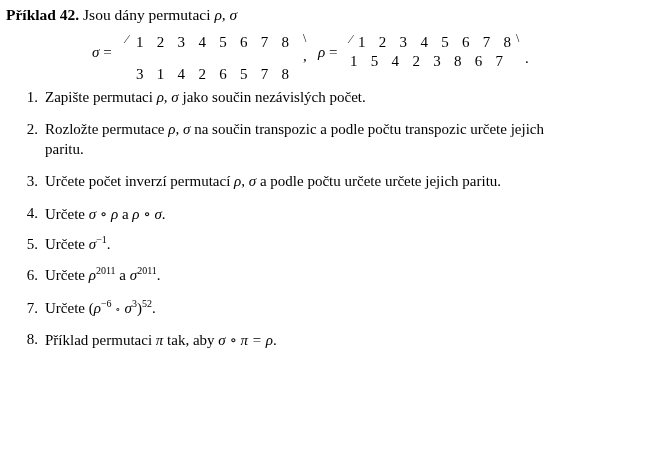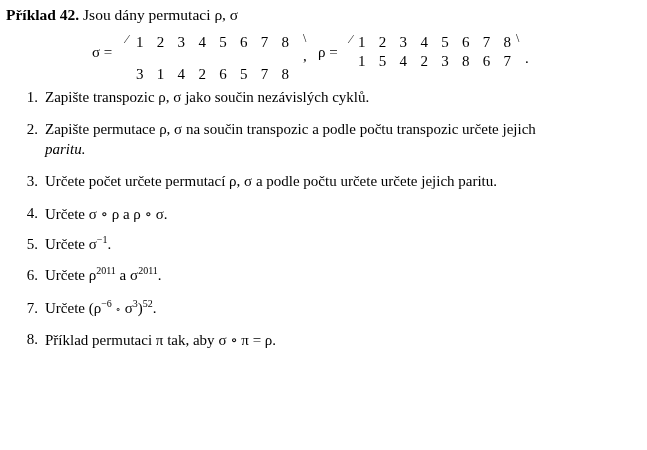--- a/index.html
+++ b/index.html
@@ -1,21 +1,21 @@
 <!DOCTYPE html>
 <html><head>
 <meta charset="utf-8">
 <style>
   html, body { margin:0; padding:0; background:#ffffff; }
   body { width:647px; height:450px; position:relative; overflow:hidden;
          font-family:"DejaVu Serif", "Liberation Serif", serif; color:#000; }
   .serif { font-family:"Liberation Serif", "DejaVu Serif", serif; }
   .title { position:absolute; left:6px; top:6px; font-size:15.5px; white-space:nowrap; }
   .title b { font-weight:bold; }
-  .m { }
+  .m { font-style:italic; }
   .matrix-line { position:absolute; top:34px; left:0; width:647px; height:40px; font-size:15px; }
   .lab { position:absolute; top:10px; white-space:nowrap; }
   .mat { position:absolute; top:0; }
   .row { position:absolute; white-space:nowrap; }
   .row span { display:inline-block; width:20.8px; text-align:left; }
   .paren { position:absolute; font-size:12px; }
   .sep { position:absolute; top:14px; }
   .items { position:absolute; left:0; top:0; width:647px; }
   .item { position:absolute; left:0; font-size:15px; white-space:nowrap; }
   .num { position:absolute; width:38px; text-align:right; left:0; }
@@ -53,42 +53,42 @@
   <span class="lab" style="left:318px;">
     <span class="m">ρ</span>
     <span>=</span>
   </span>
   <div class="mat" style="left:350px;">
     <span class="paren" style="left:0px; top:-2px;">⁄</span>
     <div class="row" style="left:8px; top:0px;">
       <span>1</span><span>2</span><span>3</span><span>4</span><span>5</span><span>6</span><span>7</span><span>8</span>
     </div>
     <span class="paren" style="left:166px; top:-3px;">\</span>
-    <div class="row" style="left:8px; top:19px;">
+    <div class="row" style="left:0; top:19px;">
       <span>1</span><span>5</span><span>4</span><span>2</span><span>3</span><span>8</span><span>6</span><span>7</span>
     </div>
   </div>
   <span class="sep" style="left:525px; top:16px;">.</span>
 </div>
 
 <div class="items serif">
   <div class="item" style="top:89px;">
     <span class="num">1.</span>
-    <span class="txt"><span>Zapište transpozic </span><span class="m">ρ, σ</span><span> jako součin nezávislých cyklů.</span></span>
+    <span class="txt"><span>Zapište permutaci </span><span class="m">ρ, σ</span><span> jako součin nezávislých počet.</span></span>
   </div>
 
   <div class="item" style="top:121px;">
     <span class="num">2.</span>
-    <span class="txt"><span>Zapište permutace </span><span class="m">ρ, σ</span><span> na součin transpozic a podle počtu transpozic určete jejich</span></span>
-    <span class="txt" style="top:20px;font-style:italic;">paritu.</span>
+    <span class="txt"><span>Rozložte permutace </span><span class="m">ρ, σ</span><span> na součin transpozic a podle počtu transpozic určete jejich</span></span>
+    <span class="txt" style="top:20px;">paritu.</span>
   </div>
 
   <div class="item" style="top:173px;">
     <span class="num">3.</span>
-    <span class="txt"><span>Určete počet určete permutací </span><span class="m">ρ, σ</span><span> a podle počtu určete určete jejich paritu.</span></span>
+    <span class="txt"><span>Určete počet inverzí permutací </span><span class="m">ρ, σ</span><span> a podle počtu určete určete jejich paritu.</span></span>
   </div>
 
   <div class="item" style="top:205px;">
     <span class="num">4.</span>
     <span class="txt"><span>Určete </span><span class="m">σ ∘ ρ</span><span> a </span><span class="m">ρ ∘ σ</span><span>.</span></span>
   </div>
 
   <div class="item" style="top:236px;">
     <span class="num">5.</span>
     <span class="txt"><span>Určete </span><span class="m">σ</span><sup>−1</sup><span>.</span></span>

